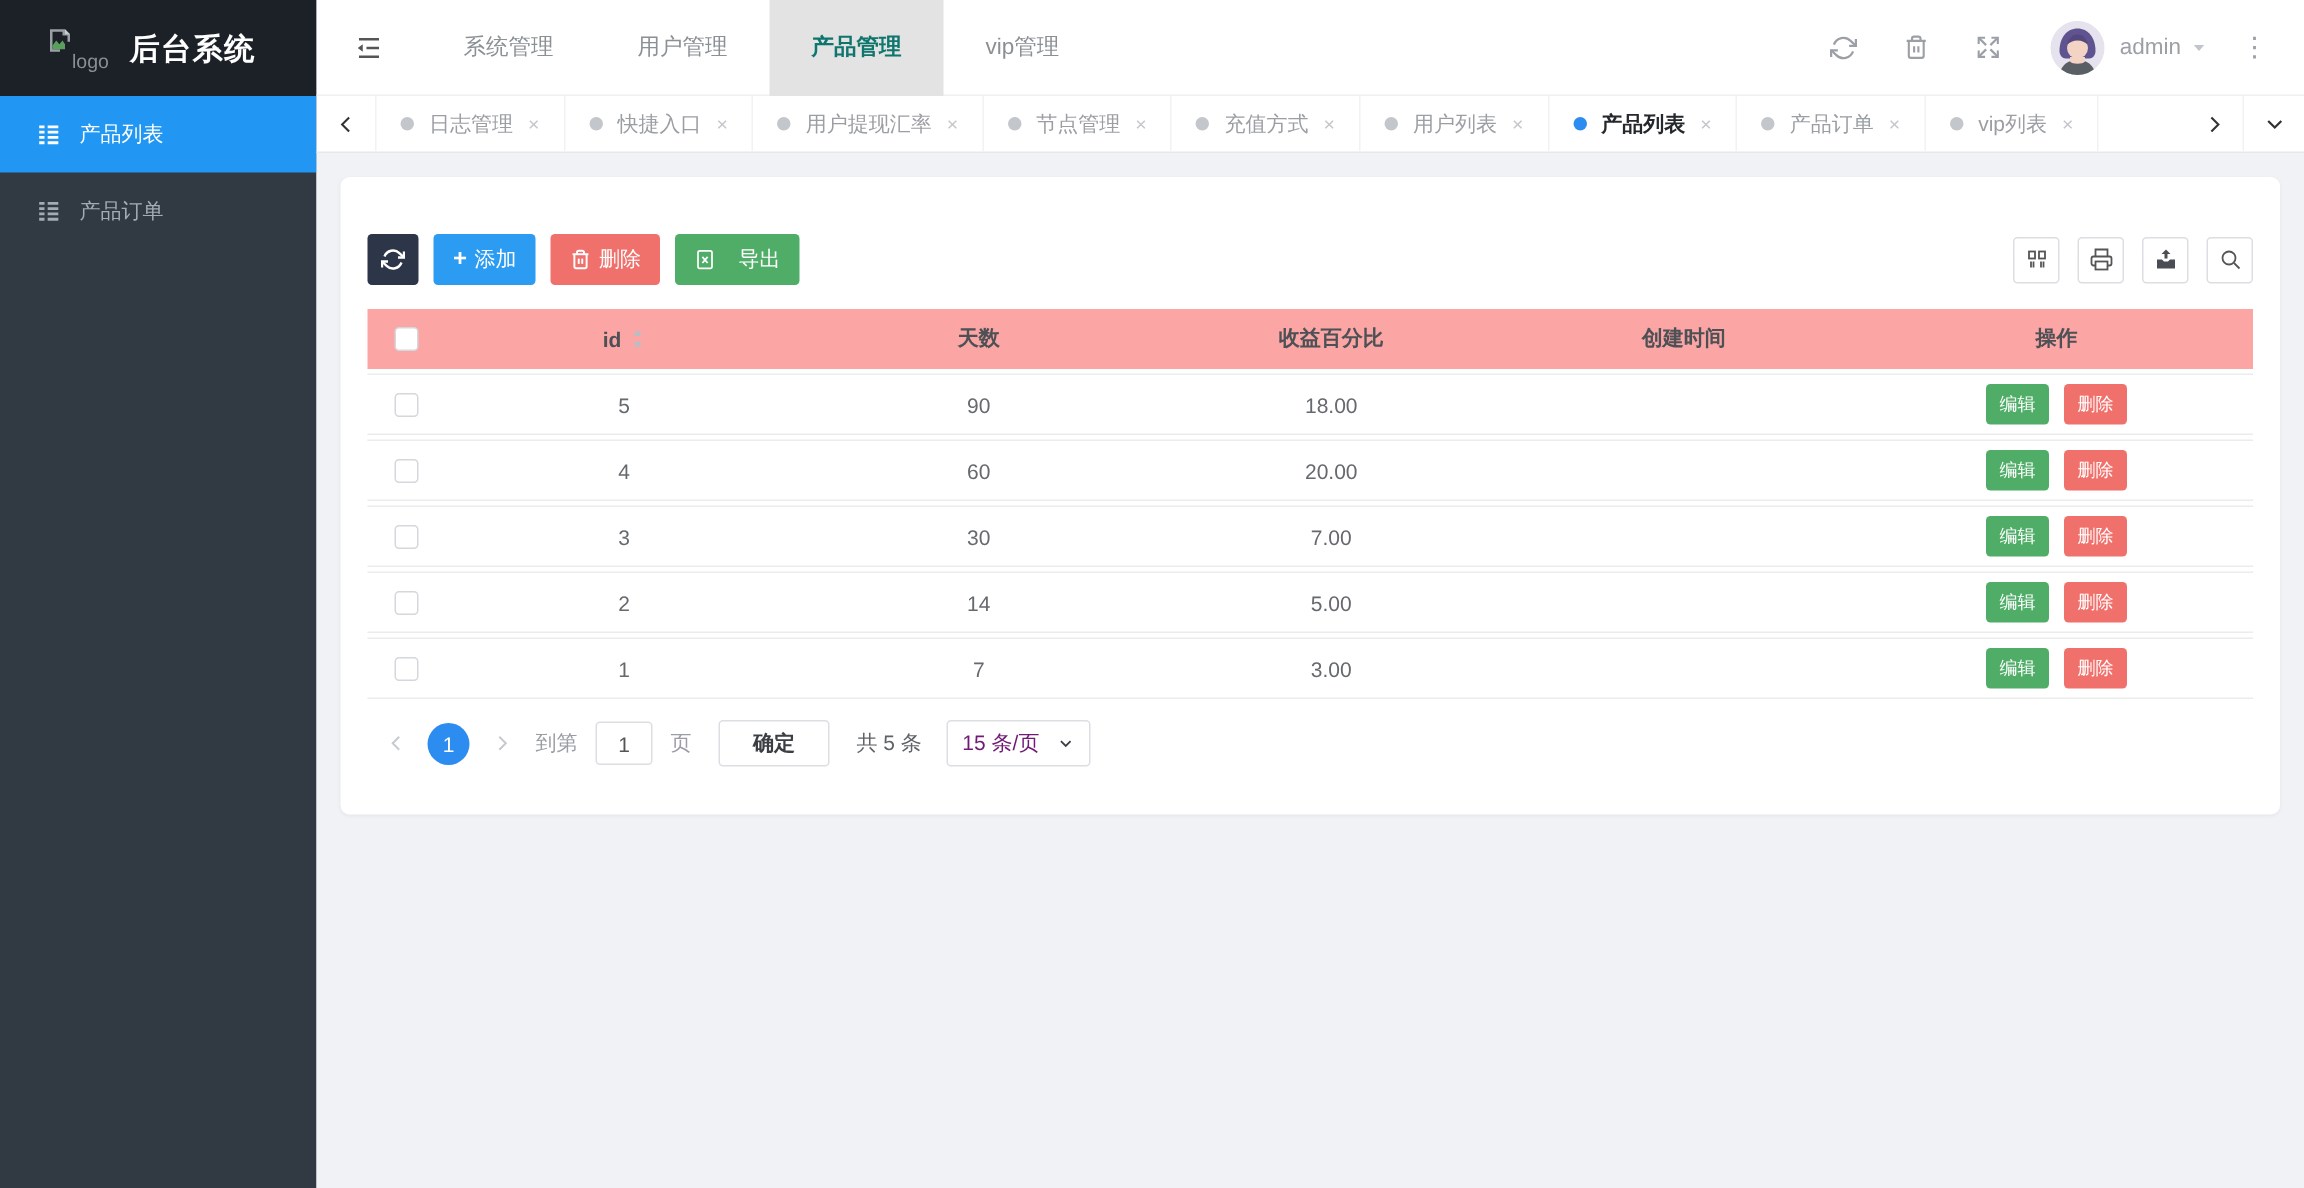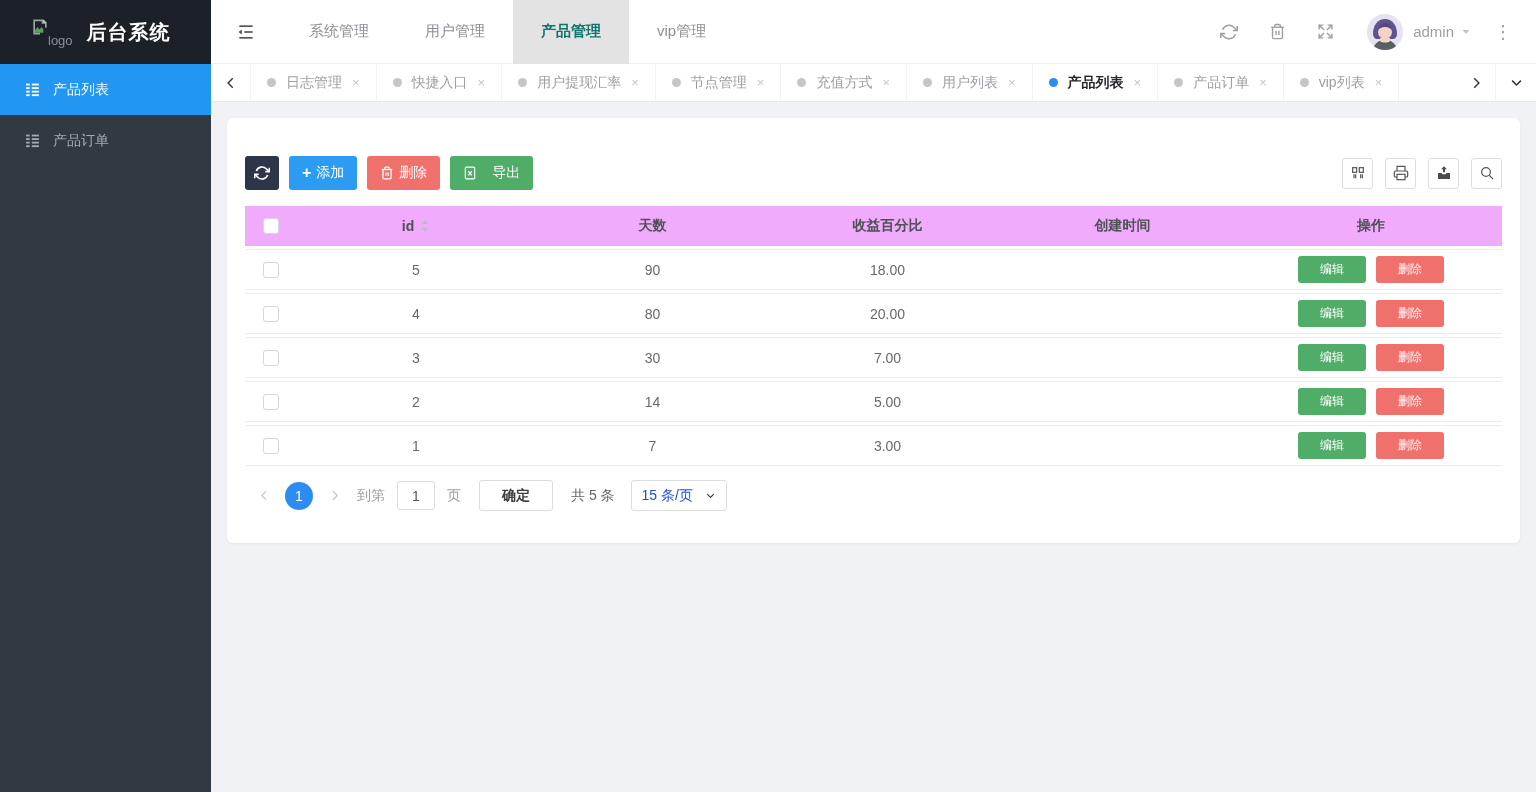--- a/index.html
+++ b/index.html
@@ -56,44 +56,44 @@
   .btn .b-ic { display:flex; margin-right:5px; }
   .btn-dark   { background:#2d3548; width:34px; justify-content:center; padding:0; }
   .btn-dark .b-ic{ margin:0; }
   .btn-blue   { background:#2b9cf2; }
   .btn-red    { background:#f0716c; }
   .btn-green  { background:#4fad68;gap:10px; }
   .tool-right { margin-left:auto; display:flex; }
   .sq-btn { width:31px; height:31px; border:1px solid #dcdee2; background:#fff; border-radius:3px; margin-left:12px; display:flex; align-items:center; justify-content:center; cursor:pointer; color:#555; }
 
   
-  .t-head { display:flex; align-items:center; height:40px; background:#f0abfc; font-weight:bold; color:#4d5156; }
+  .t-head { display:flex; align-items:center; height:40px; background:#fca5a5; font-weight:bold; color:#4d5156; }
   .t-row  { display:flex; align-items:center; height:41px; border-top:1px solid #ececec; border-bottom:1px solid #ececec; margin-top:3px; color:#66696e; }
   .col { text-align:center; }
   .col-check { width:52px; display:flex; justify-content:center; }
   .col-id    { width:238px; display:flex; align-items:center; justify-content:center; }
   .col-days  { flex:1; }
   .col-pct   { flex:1; }
   .col-time  { flex:1; }
   .col-op    { width:262px; display:flex; align-items:center; justify-content:center; }
   .checkbox { width:16px; height:16px; border:1px solid #d4d7dc; border-radius:3px; background:#fff; cursor:pointer; }
   .sort-ic { display:flex; flex-direction:column; margin-left:6px; }
-  .mini-btn { border:none; border-radius:3px; color:#fff; font-size:12px; padding:5px 22px; margin:0 5px; cursor:pointer; font-family:inherit; }
+  .mini-btn { border:none; border-radius:3px; color:#fff; font-size:12px; padding:5px 9px; margin:0 5px; cursor:pointer; font-family:inherit; }
   .mini-green { background:#4fad68; }
   .mini-red   { background:#f0716c; }
 
   
   .pager { display:flex; align-items:center; margin-top:14px; padding-left:4px; color:#9a9ea4; }
   .pg-arrow { width:30px; height:30px; display:flex; align-items:center; justify-content:center; color:#c6c9cd; cursor:pointer; }
   .pg-num { width:28px; height:28px; border-radius:50%; background:#2d8cf0; color:#fff; display:flex; align-items:center; justify-content:center; font-size:14px; margin:0 6px; cursor:pointer; }
   .pg-text { margin:0 8px; color:#9a9ea4; }
   .pg-input { width:38px; height:29px; border:1px solid #dcdee2; border-radius:3px; text-align:center; font-size:14px; color:#555; margin:0 4px; font-family:inherit; }
   .pg-confirm { height:31px; border:1px solid #dcdee2; background:#fff; border-radius:3px; padding:0 22px; font-weight:bold; color:#3b3e43; font-size:14px; margin:0 10px; cursor:pointer; font-family:inherit; }
   .pg-total { color:#5f6368; margin:0 8px; }
-  .pg-select { height:31px; border:1px solid #dcdee2; border-radius:3px; display:flex; align-items:center; padding:0 10px; color:#1d4ed8; margin-left:8px; cursor:pointer; }
+  .pg-select { height:31px; border:1px solid #dcdee2; border-radius:3px; display:flex; align-items:center; padding:0 10px; color:#701a75; margin-left:8px; cursor:pointer; }
   .pg-select .sel-caret { margin-left:12px; display:flex; }
 </style>
 </head>
 <body>
 
 <div class="root">
 
   <aside class="sidebar">
     <div class="side-header">
       <div class="logo-wrap">
@@ -378,21 +378,21 @@
           <div class="col col-op">
             <button class="mini-btn mini-green">编辑</button>
             <button class="mini-btn mini-red">删除</button>
           </div>
         </div>
         <div class="t-row">
           <div class="col col-check">
               <span class="checkbox"></span>
             </div>
           <div class="col col-id">4</div>
-          <div class="col col-days">80</div>
+          <div class="col col-days">60</div>
           <div class="col col-pct">20.00</div>
           <div class="col col-time"></div>
           <div class="col col-op">
             <button class="mini-btn mini-green">编辑</button>
             <button class="mini-btn mini-red">删除</button>
           </div>
         </div>
         <div class="t-row">
           <div class="col col-check">
               <span class="checkbox"></span>

